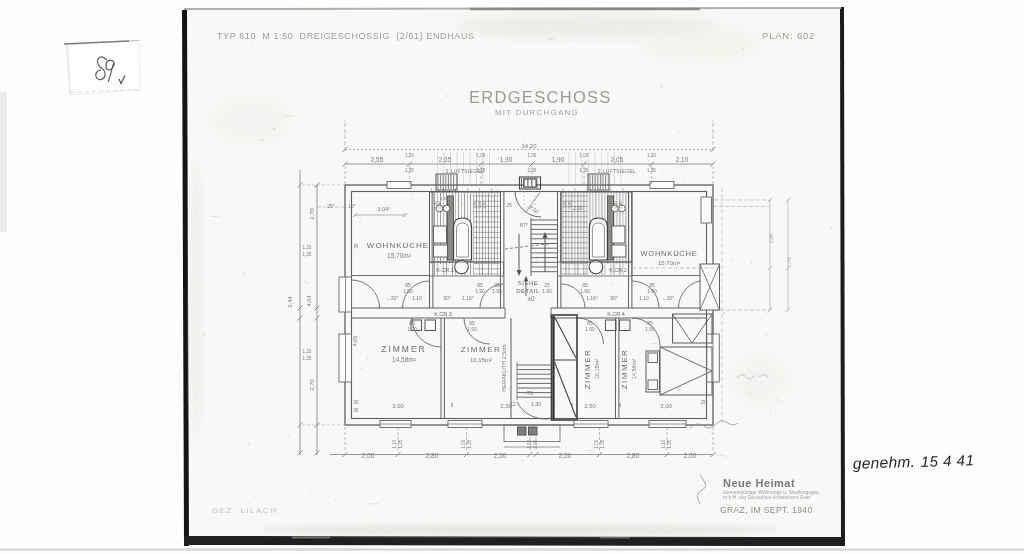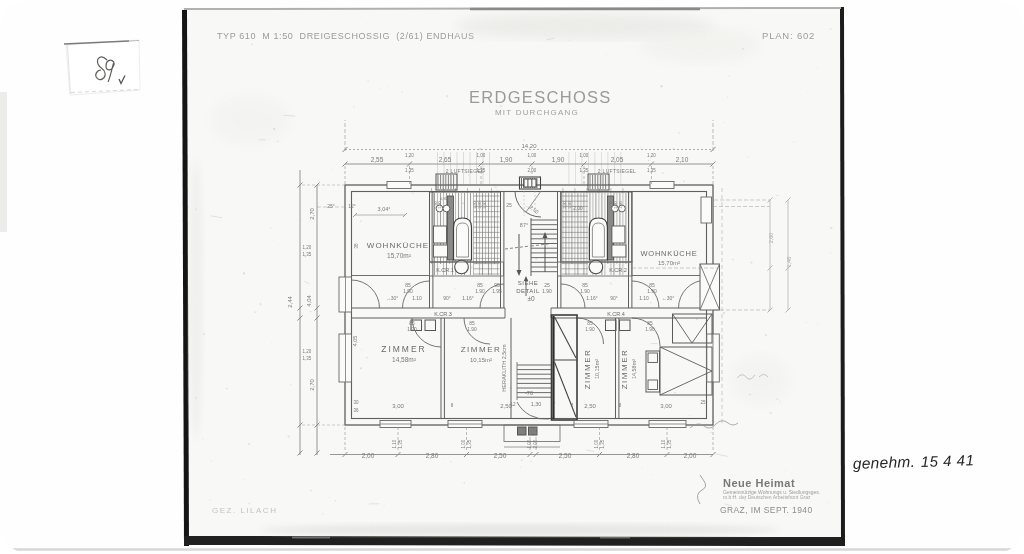--- a/index.html
+++ b/index.html
@@ -1,17 +1,17 @@
 <!DOCTYPE html>
 <html><head>
 <meta charset="utf-8">
 <style>
   html,body{margin:0;padding:0;background:#ffffff;}
   #stage{position:relative;width:1024px;height:554px;overflow:hidden;background:#fefefe;
-         font-family:"Liberation Sans", sans-serif;border-radius:30px;}
+         font-family:"Liberation Sans", sans-serif;}
   svg{position:absolute;top:0;left:0;}
   text{font-family:"Liberation Sans", sans-serif;}
 </style>
 </head>
 <body>
 <div id="stage">
 <svg width="1024" height="554" viewBox="0 0 1024 554">
 
   <rect x="0" y="0" width="1024" height="554" fill="#fefefe"></rect>
 

